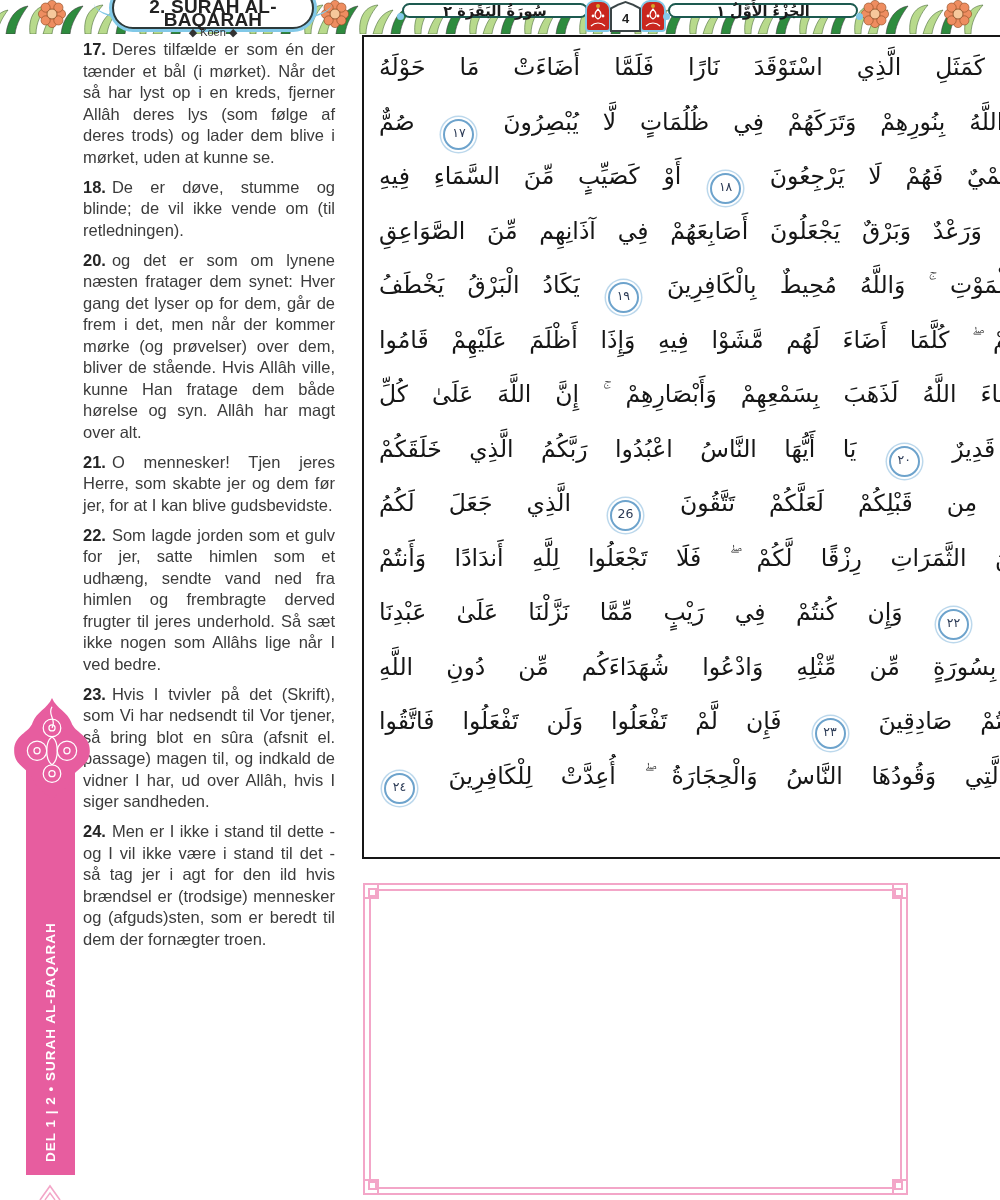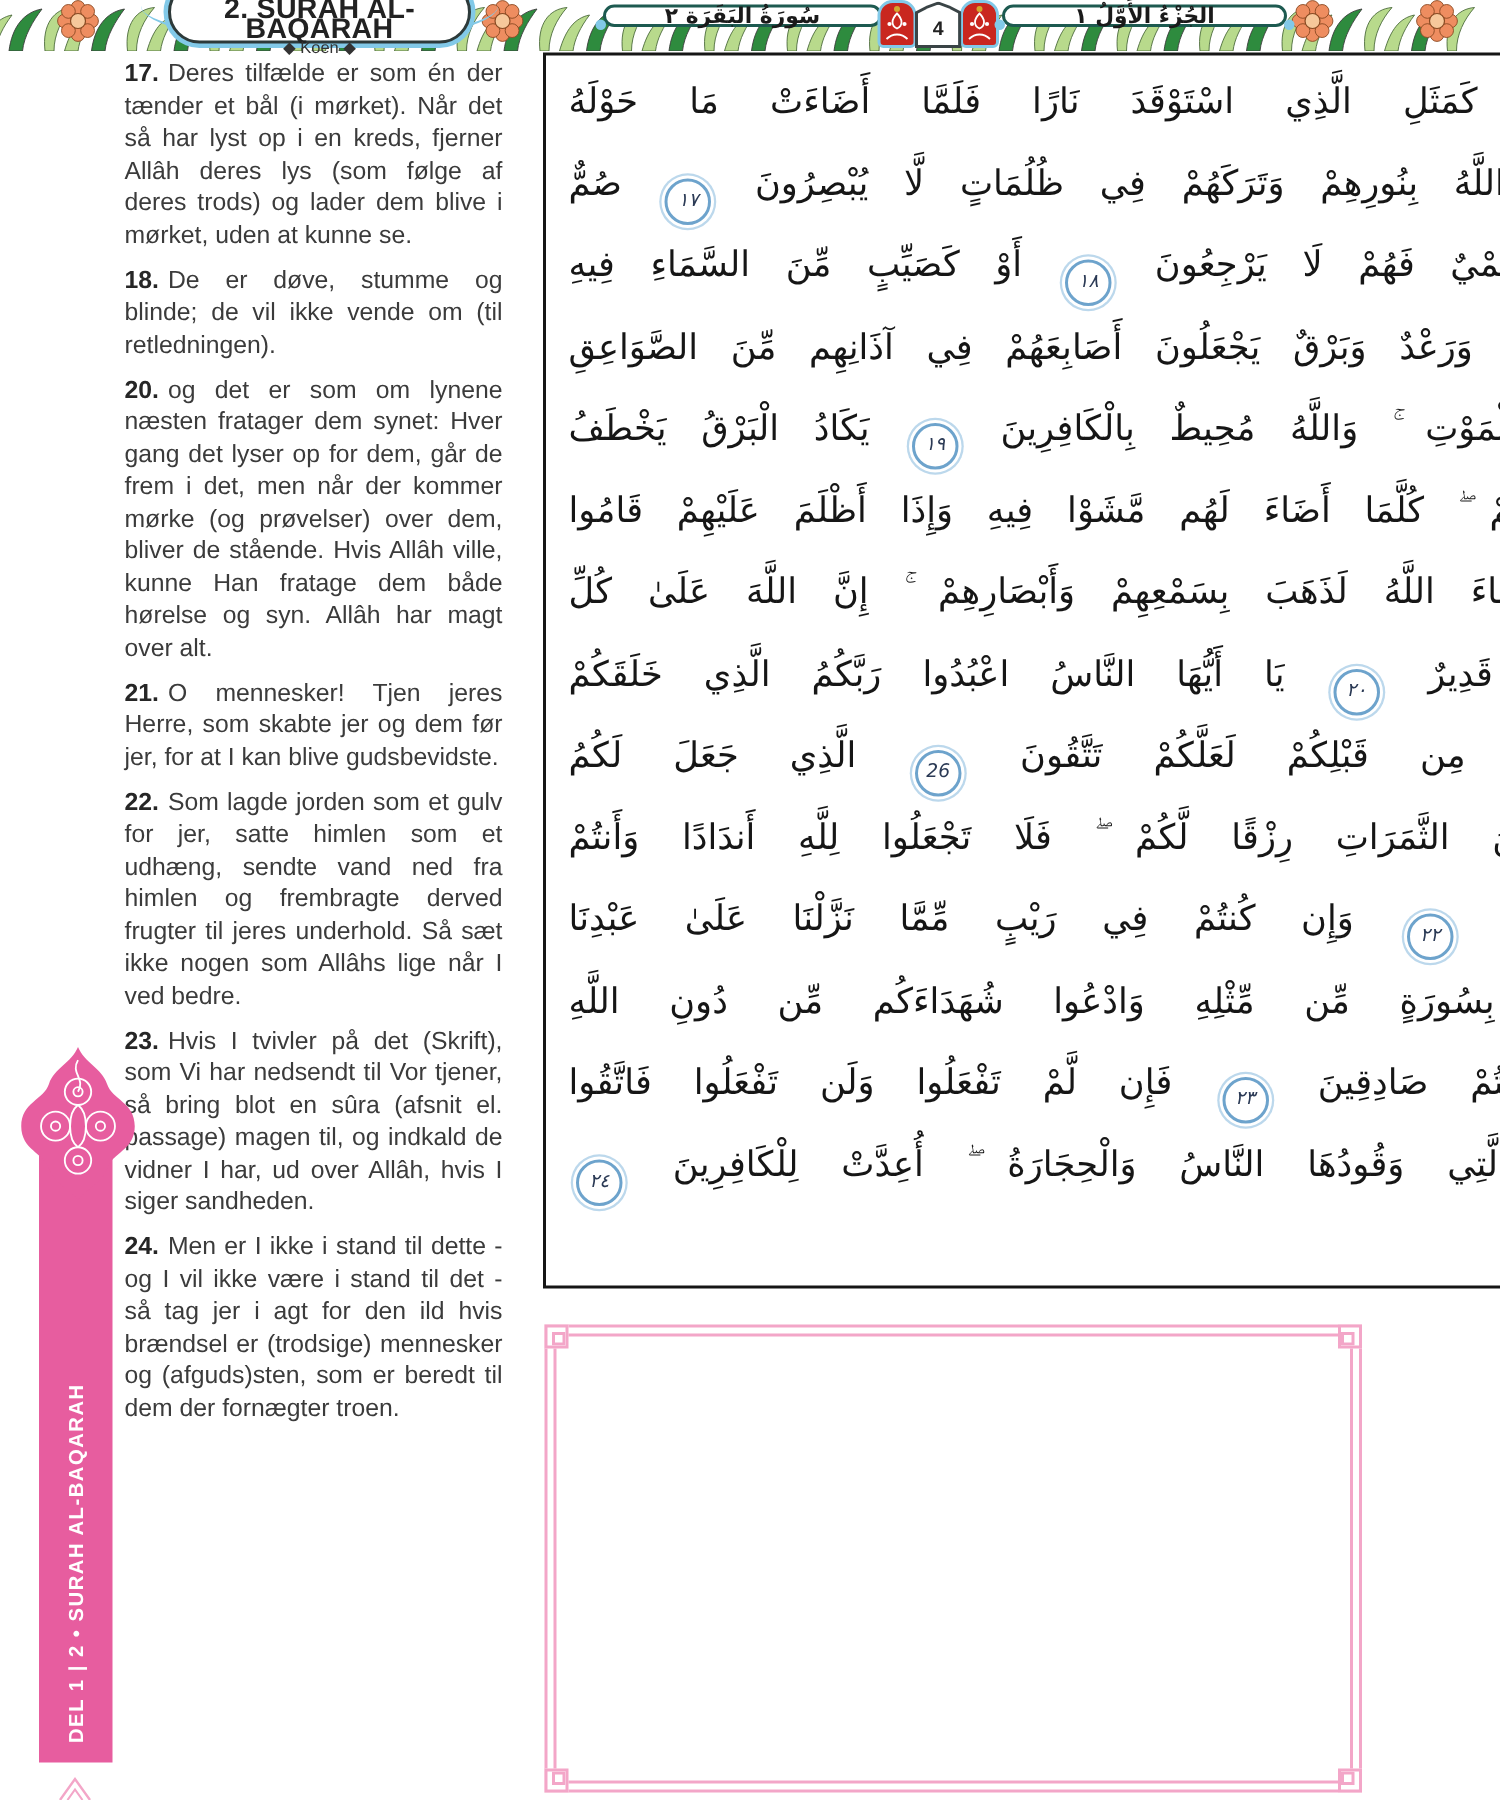--- a/index.html
+++ b/index.html
@@ -52,21 +52,21 @@
   
   .quran-box{position:absolute;left:362px;top:35px;width:728px;height:824px;
              border:2.5px solid var(--arabic_black);box-sizing:border-box;
              padding:3px 15px 0 15px;direction:rtl;background:#fff;}
   .qline{font-family:"DejaVu Sans",sans-serif;font-size:23.5px;color:var(--arabic_black);
          height:54.5px;line-height:54.5px;text-align:justify;text-align-last:justify;
          white-space:normal;overflow:visible;}
   .rosette{display:inline-block;width:27px;height:27px;line-height:24px;border-radius:50%;
            border:2px solid var(--rosette_blue);background:#fff;text-align:center;text-align-last:center;
            font-size:12.5px;color:#2b3a55;vertical-align:-7px;margin:0 5px;
-           box-shadow:0 0 0 2px #fff,0 0 0 3.5px #bcd8ec;font-style:italic;}
+           box-shadow:0 0 0 2px #fff,0 0 0 3.5px #bcd8ec;}
 
   
   .side-bar{position:absolute;left:26px;top:760px;width:49px;height:415px;background:var(--pink);}
   .side-ornament{position:absolute;left:8px;top:690px;z-index:2;}
   .side-label{position:absolute;left:26px;top:905px;width:49px;height:275px;z-index:3;
               display:flex;align-items:center;justify-content:center;
               writing-mode:vertical-rl;transform:rotate(180deg);
               color:#fff;font-weight:bold;font-size:13.5px;letter-spacing:1px;white-space:nowrap;}
   .side-tip{position:absolute;left:36px;top:1184px;z-index:2;}
 

